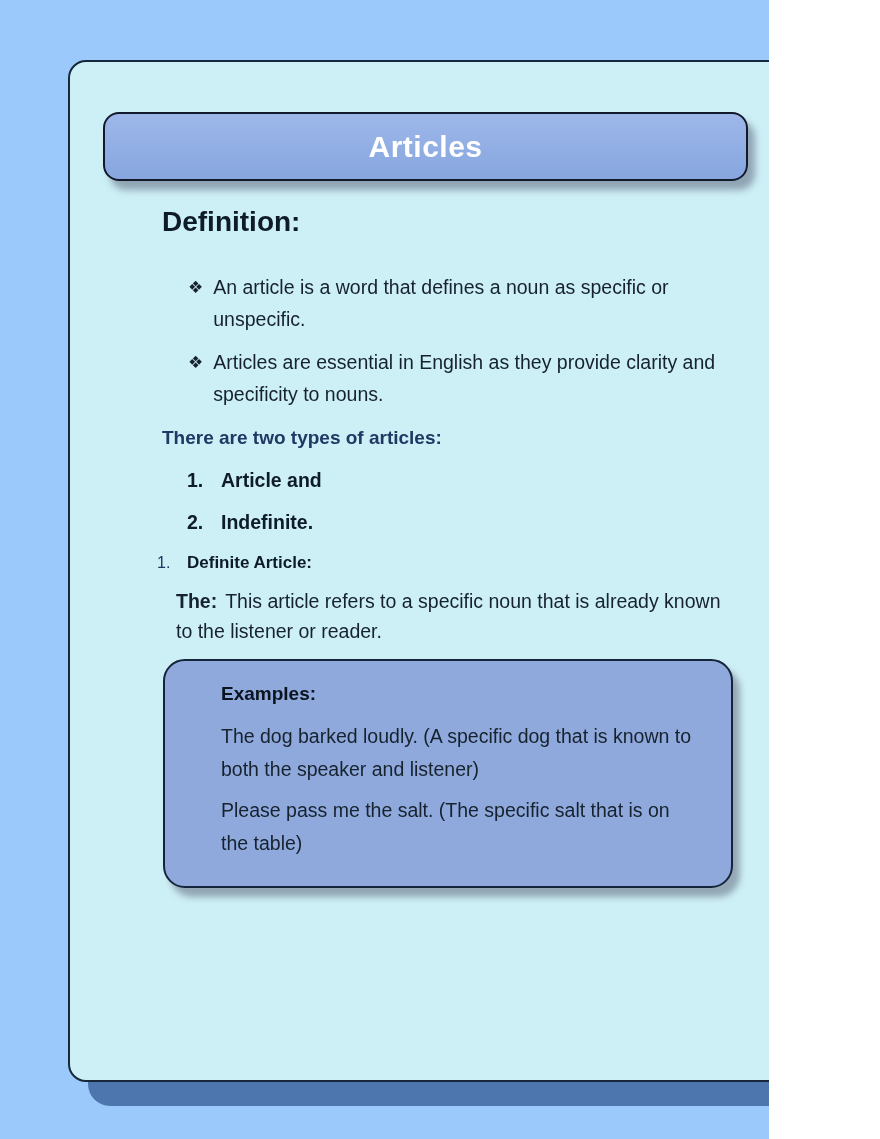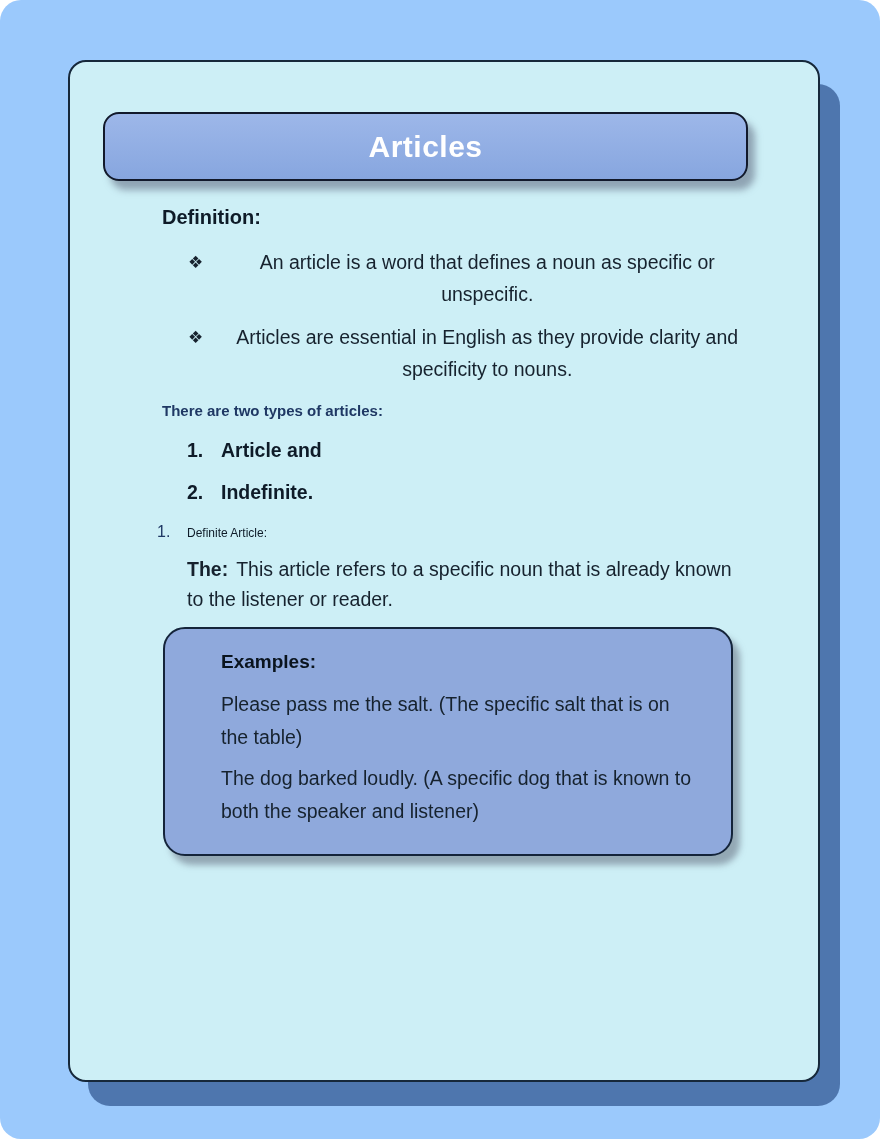--- a/index.html
+++ b/index.html
@@ -17,24 +17,23 @@
     --examples_bg: #8FA9DC;
     --examples_border: #14243A;
   }
   * { margin: 0; padding: 0; box-sizing: border-box; }
   html, body {
     width: 880px; height: 1139px;
     font-family: "Liberation Sans", sans-serif;
   }
   .page {
     position: relative;
-    width: 880px; height: 1139px;
+    width: 769px; height: 1139px;
     background: var(--page_bg);
     overflow: hidden;
-    border-radius: 21px;
   }
   .card-shadow {
     position: absolute;
     left: 88px; top: 84px;
     width: 752px; height: 1022px;
     border-radius: 22px;
     background: var(--card_shadow);
   }
   .card {
     position: absolute;
@@ -56,46 +55,45 @@
   .banner h1 {
     color: var(--title_text);
     font-size: 30px;
     font-weight: bold;
     letter-spacing: 0.5px;
   }
   .content {
     padding: 25px 50px 0 92px;
   }
   .def-heading {
-    font-size: 20px;
+    font-size: 28px;
     font-weight: bold;
     color: var(--list_bold);
-    margin-bottom: 17px;
+    margin-bottom: 33px;
   }
   .bullet-item {
     display: flex;
     margin: 0 0 11px 26px;
     gap: 10px;
   }
   .bullet-glyph {
     font-family: "DejaVu Sans", sans-serif;
     font-size: 17px;
     line-height: 32px;
     color: var(--body_text);
     flex: 0 0 auto;
   }
   .bullet-text {
     font-size: 19.5px;
     line-height: 32px;
     color: var(--body_text);
     max-width: 548px;
-    text-align: center;
   }
   .navy-heading {
-    font-size: 15px;
+    font-size: 19px;
     font-weight: bold;
     color: var(--heading_navy);
     margin: 17px 0 20px 0;
   }
   .num-list { margin-left: 25px; }
   .num-item {
     display: flex;
     margin-bottom: 19px;
     font-size: 19.5px;
     font-weight: bold;
@@ -106,26 +104,26 @@
     display: flex;
     align-items: baseline;
     margin: 0 0 13px -5px;
   }
   .entry-num {
     font-size: 16px;
     color: var(--heading_navy);
     min-width: 30px;
   }
   .entry-title {
-    font-size: 12px;
-    font-weight: normal;
+    font-size: 17px;
+    font-weight: bold;
     color: var(--list_bold);
   }
   .term-para {
-    margin-left: 25px;
+    margin-left: 14px;
     font-size: 19.5px;
     line-height: 30px;
     color: var(--body_text);
     max-width: 545px;
     margin-bottom: 13px;
   }
   .term-para .term { font-weight: bold; margin-right: 8px; }
   .examples-box {
     margin-left: 1px;
     width: 570px;
@@ -193,19 +191,19 @@
         <span class="entry-num">1.</span>
         <span class="entry-title">Definite Article:</span>
       </div>
 
       <div class="term-para">
         <span class="term">The:</span><span>This article refers to a specific noun that is already known to the listener or reader.</span>
       </div>
 
       <div class="examples-box">
         <div class="examples-heading">Examples:</div>
+        <div class="example-item">The dog barked loudly. (A specific dog that is known to both the speaker and listener)</div>
         <div class="example-item">Please pass me the salt. (The specific salt that is on the table)</div>
-        <div class="example-item">The dog barked loudly. (A specific dog that is known to both the speaker and listener)</div>
       </div>
 
     </div>
   </div>
 </div>
 
 </body></html>

